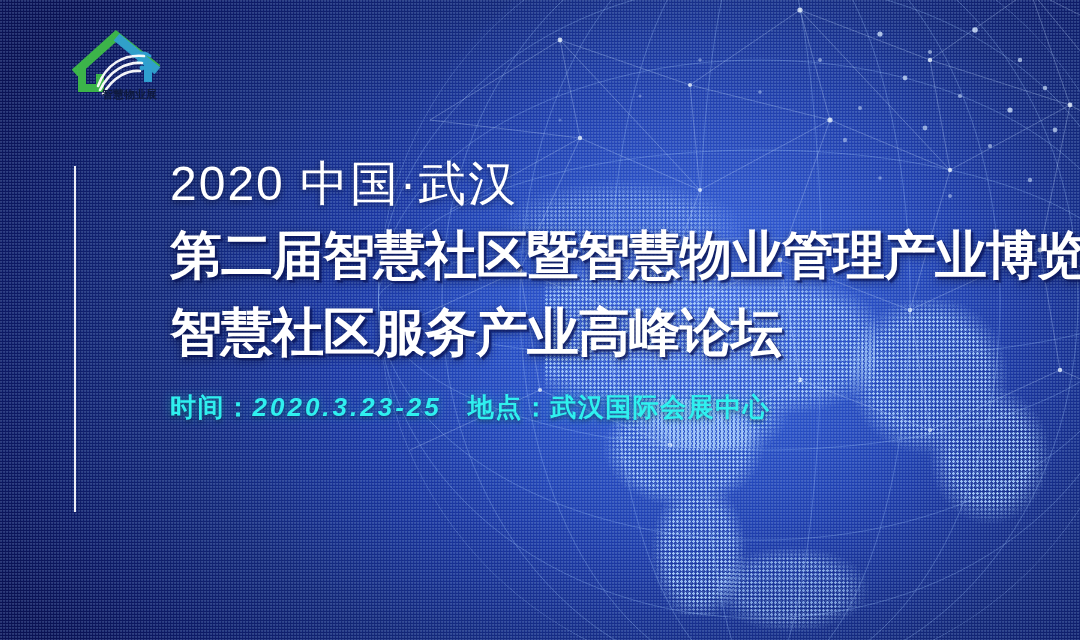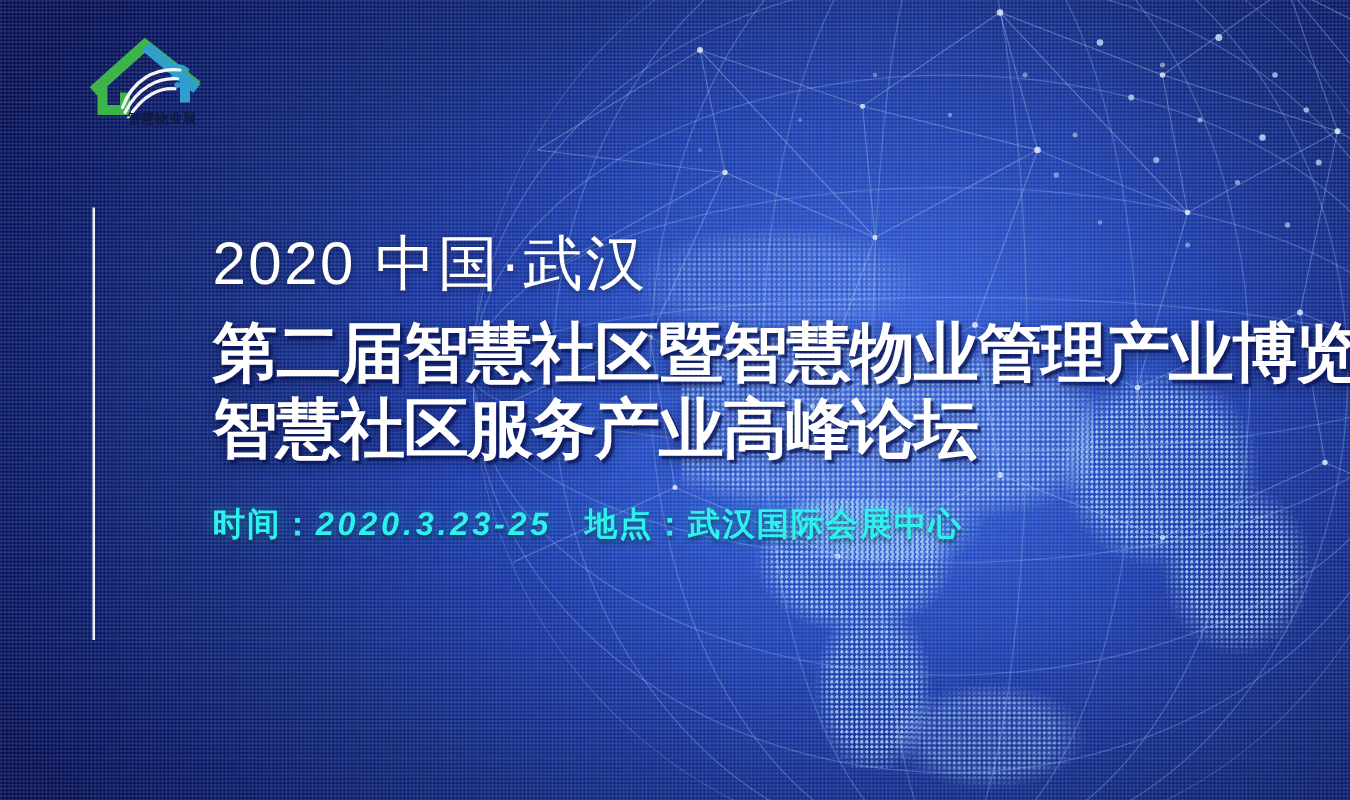--- a/index.html
+++ b/index.html
@@ -106,38 +106,37 @@
     opacity:0.92;
   }
   .lines { position:absolute; left:98px; top:0; width:860px; }
 
   .line1 {
     font-size:48px;
     font-weight:400;
     color:#ffffff;
     letter-spacing:2px;
     line-height:1;
-    margin-top:28px;
     white-space:nowrap;
     text-shadow:0 2px 6px rgba(0,0,10,0.45);
   }
   .line2, .line3 {
     font-size:52px;
     font-weight:bold;
     color:#ffffff;
     line-height:1.06;
     white-space:nowrap;
     letter-spacing:-1px;
     text-shadow:
       2px 2px 0 rgba(10,20,90,0.55),
       3px 3px 0 rgba(10,20,90,0.35),
       0 3px 10px rgba(0,0,20,0.5);
   }
   .line2 { margin-top:20px; }
-  .line3 { margin-top:6px; }
+  .line3 { margin-top:22px; }
 
   .info {
     margin-top:30px;
     font-size:26px;
     font-weight:bold;
     color:#2ff0ef;
     letter-spacing:1.5px;
     white-space:nowrap;
     text-shadow:0 0 10px rgba(40,230,230,0.45), 0 2px 4px rgba(0,0,30,0.6);
   }

